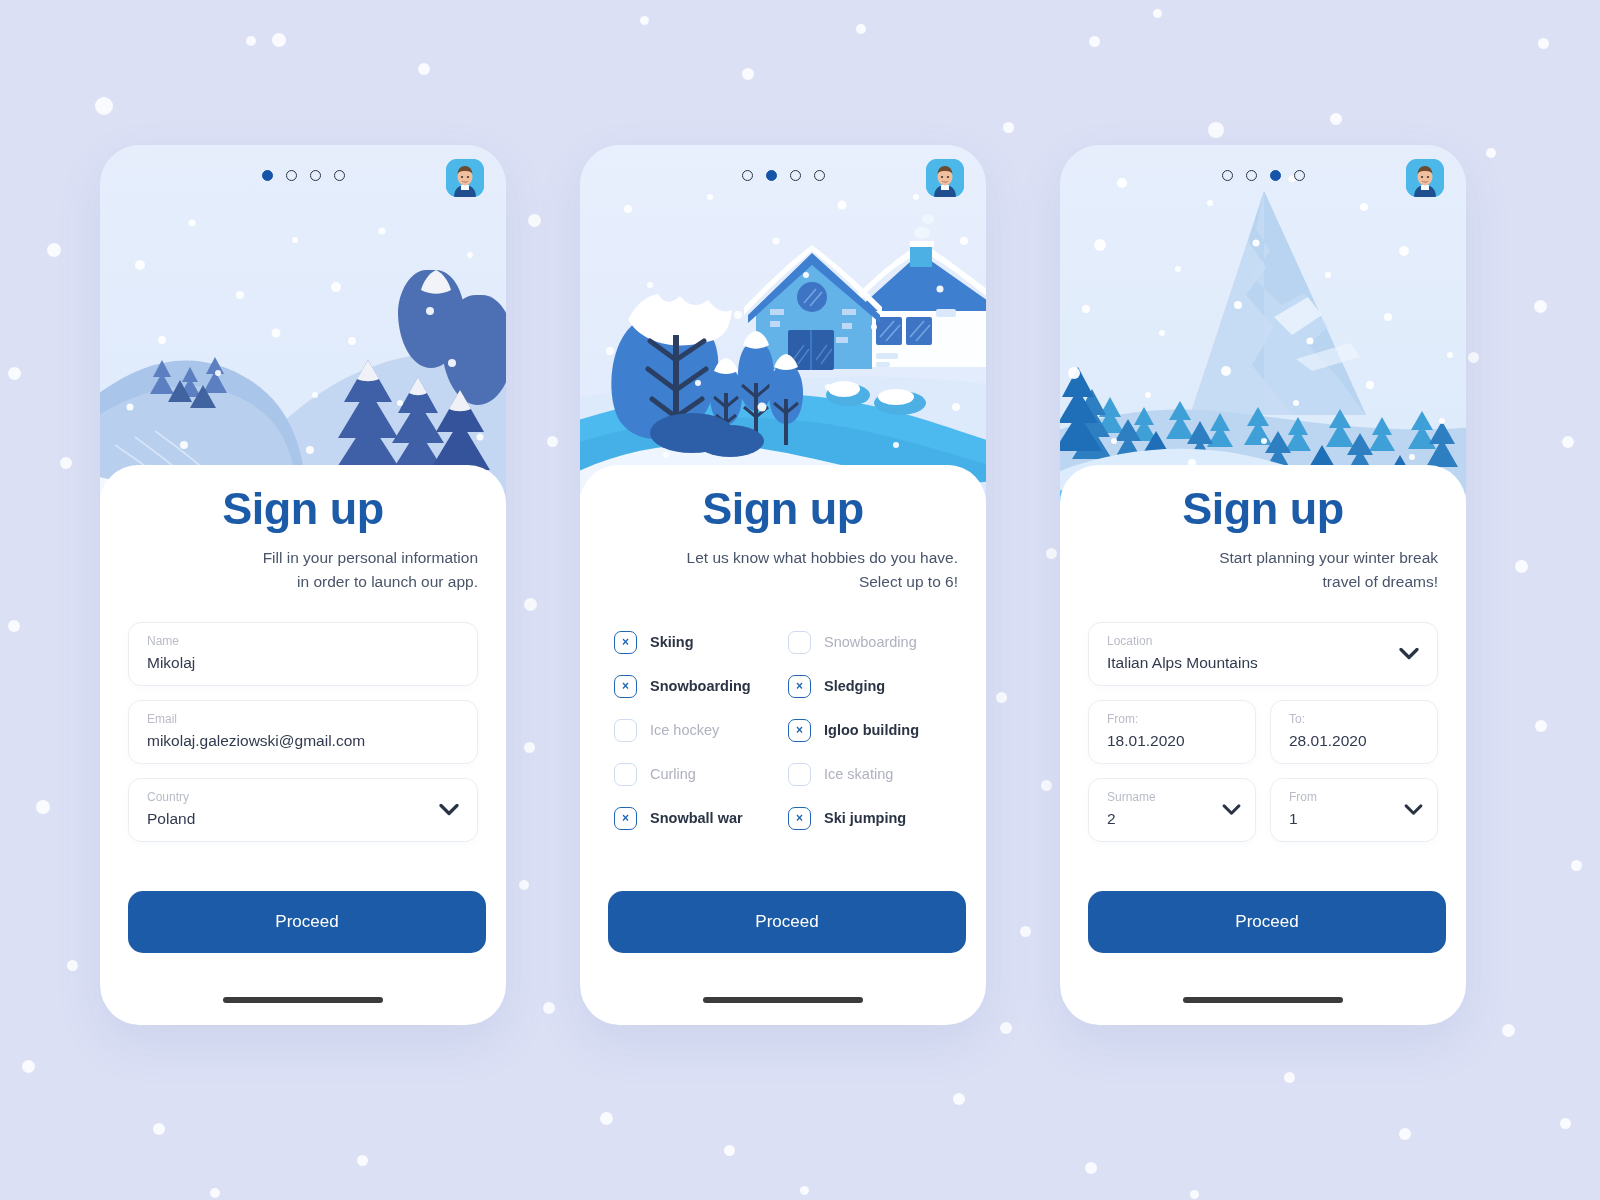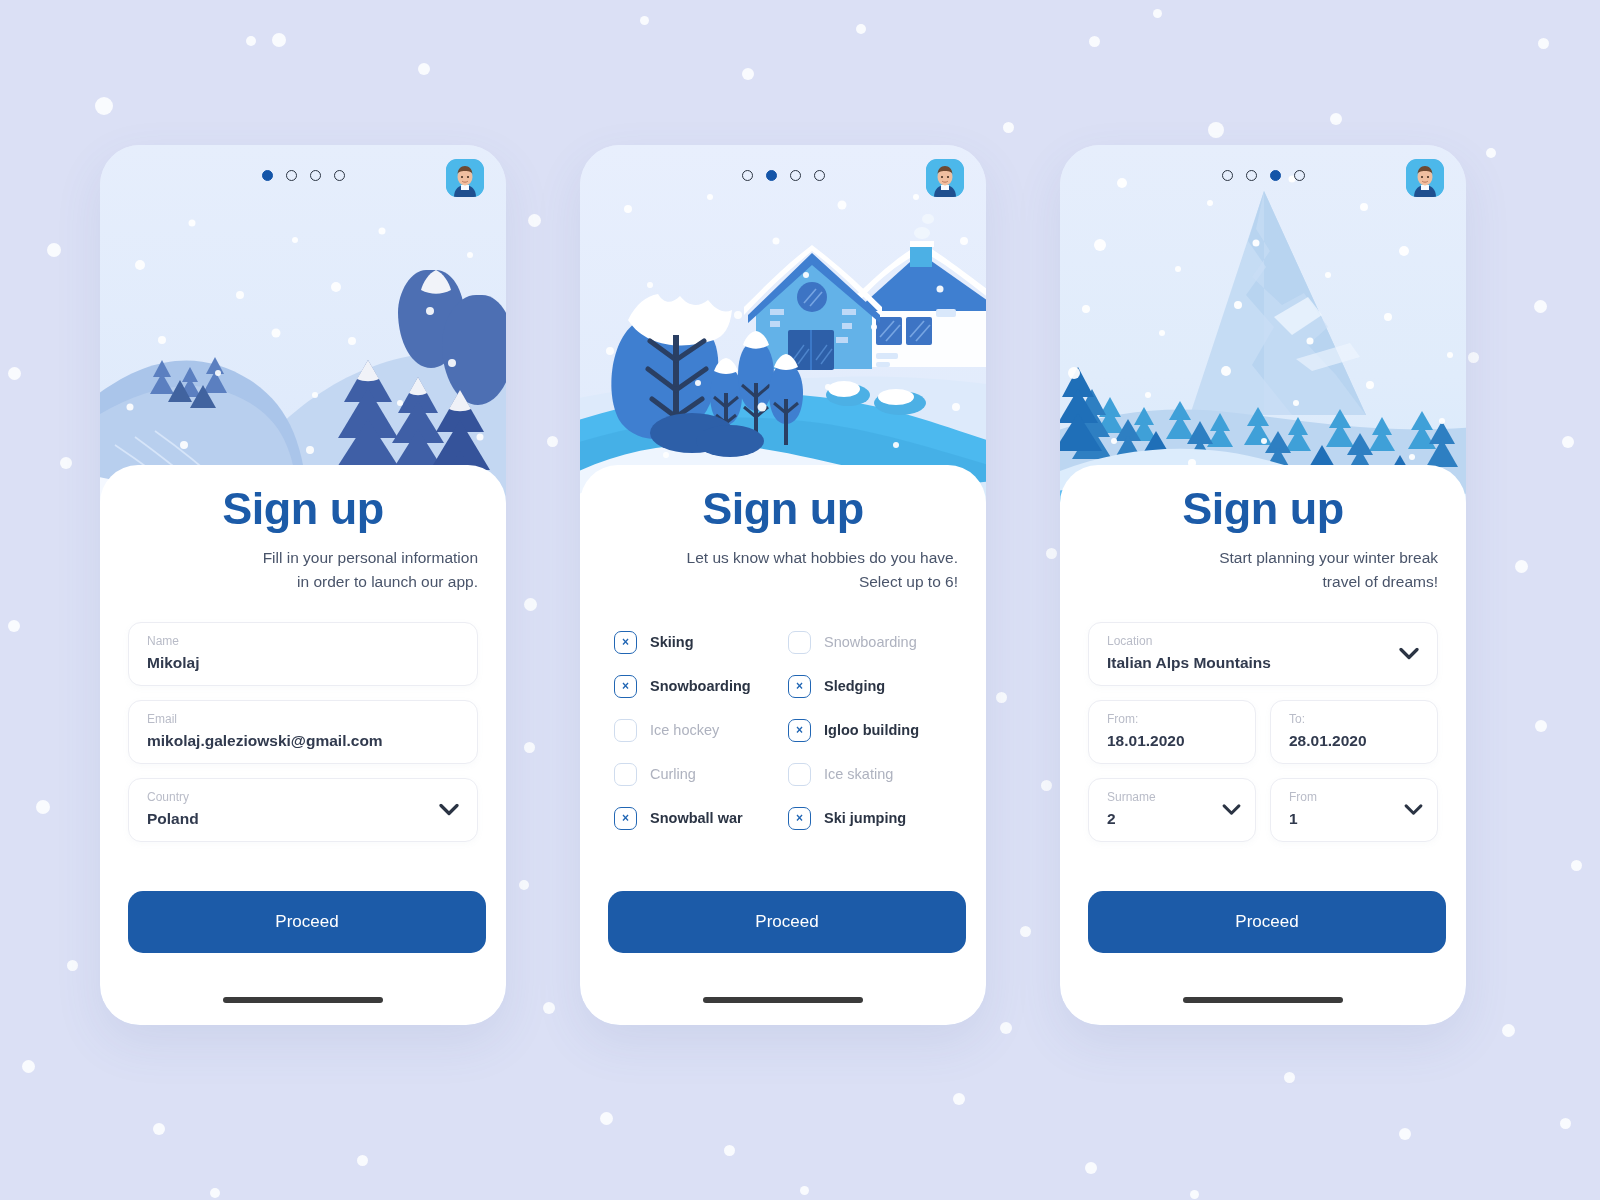--- a/index.html
+++ b/index.html
@@ -106,21 +106,21 @@
     box-shadow: 0 2px 6px rgba(140,150,180,.05);
   }
   .field.focused {
     border-color: #f2f3f8;
     box-shadow: 0 6px 20px rgba(120,140,190,.17);
   }
   .field .lbl {
     font-size: 12px; color: #b9bcc8; line-height: 1.2;
   }
   .field .val {
-    font-size: 15.5px; color: #313a4e; font-weight: bold;
+    font-size: 15.5px; color: #313a4e; font-weight: normal;
     margin-top: 5px; line-height: 1.2;
     white-space: nowrap; overflow: hidden;
   }
   .field.sel .chev {
     position: absolute; right: 18px; top: 50%;
     transform: translateY(-50%);
   }
   .field.sel.small .chev { right: 14px; }
   .chev svg { display: block; }
   .mt { margin-top: 14px; }

